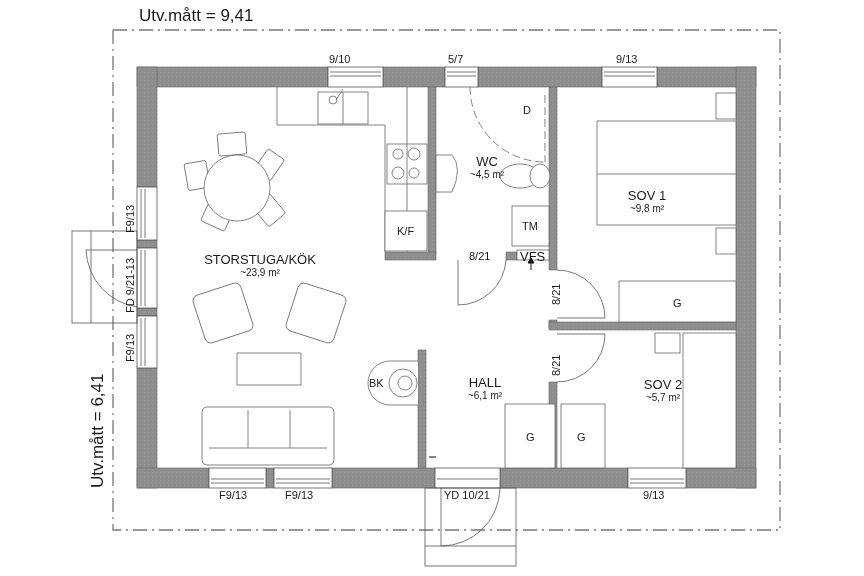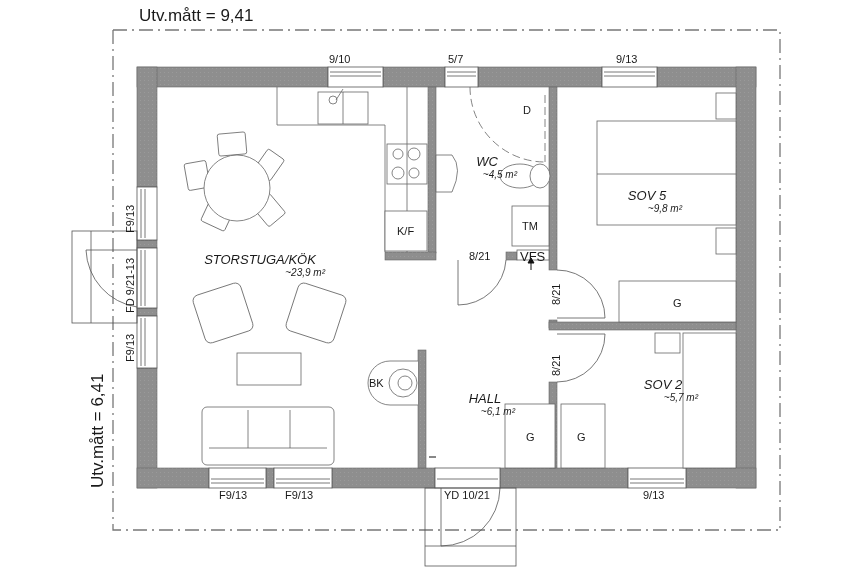--- a/index.html
+++ b/index.html
@@ -1,21 +1,21 @@
 <!DOCTYPE html>
 <html><head>
 <meta charset="utf-8">
 <style>
   html, body { margin:0; padding:0; background:#ffffff; }
   body { width:864px; height:576px; position:relative; overflow:hidden; font-family:"Liberation Sans", sans-serif; color:#222; }
   svg { position:absolute; left:0; top:0; }
   .lbl { position:absolute; font-family:"Liberation Sans", sans-serif; color:#1a1a1a; white-space:nowrap; }
-  .room { position:absolute; text-align:center; font-family:"Liberation Sans", sans-serif; color:#1a1a1a;font-style:italic; }
+  .room { position:absolute; text-align:center; font-family:"Liberation Sans", sans-serif; color:#1a1a1a; }
   .room .name { font-size:13px; line-height:15px; }
-  .room .area { font-size:10px; line-height:12px;text-align:right; }
+  .room .area { font-size:10px; line-height:12px; }
   .small { font-size:11px; }
   .dim { font-size:17px; }
   .vert { transform-origin:left top; transform:rotate(-90deg); }
 </style>
 </head>
 <body>
 
 <svg width="864" height="576" viewBox="0 0 864 576">
   <defs>
     <pattern id="wallpat" width="4" height="4" patternUnits="userSpaceOnUse">
@@ -205,28 +205,28 @@
 
 <div class="room" style="left:195px; top:252px; width:130px;">
   <div class="name">STORSTUGA/KÖK</div>
   <div class="area">~23,9 m²</div>
 </div>
 <div class="room" style="left:457px; top:154px; width:60px;">
   <div class="name">WC</div>
   <div class="area">~4,5 m²</div>
 </div>
 <div class="room" style="left:612px; top:188px; width:70px;">
-  <div class="name">SOV 5</div>
+  <div class="name">SOV 1</div>
   <div class="area">~9,8 m²</div>
 </div>
 <div class="room" style="left:628px; top:377px; width:70px;">
   <div class="name">SOV 2</div>
   <div class="area">~5,7 m²</div>
 </div>
-<div class="room" style="left:455px; top:391px; width:60px;">
+<div class="room" style="left:455px; top:375px; width:60px;">
   <div class="name">HALL</div>
   <div class="area">~6,1 m²</div>
 </div>
 
 <div class="lbl small" style="left:523px; top:104px;">D</div>
 <div class="lbl small" style="left:522px; top:220px;">TM</div>
 <div class="lbl" style="left:520px; top:249px; font-size:13px;">VFS</div>
 <div class="lbl small" style="left:397px; top:225px;">K/F</div>
 <div class="lbl small" style="left:369px; top:377px;">BK</div>
 <div class="lbl small" style="left:673px; top:297px;">G</div>

